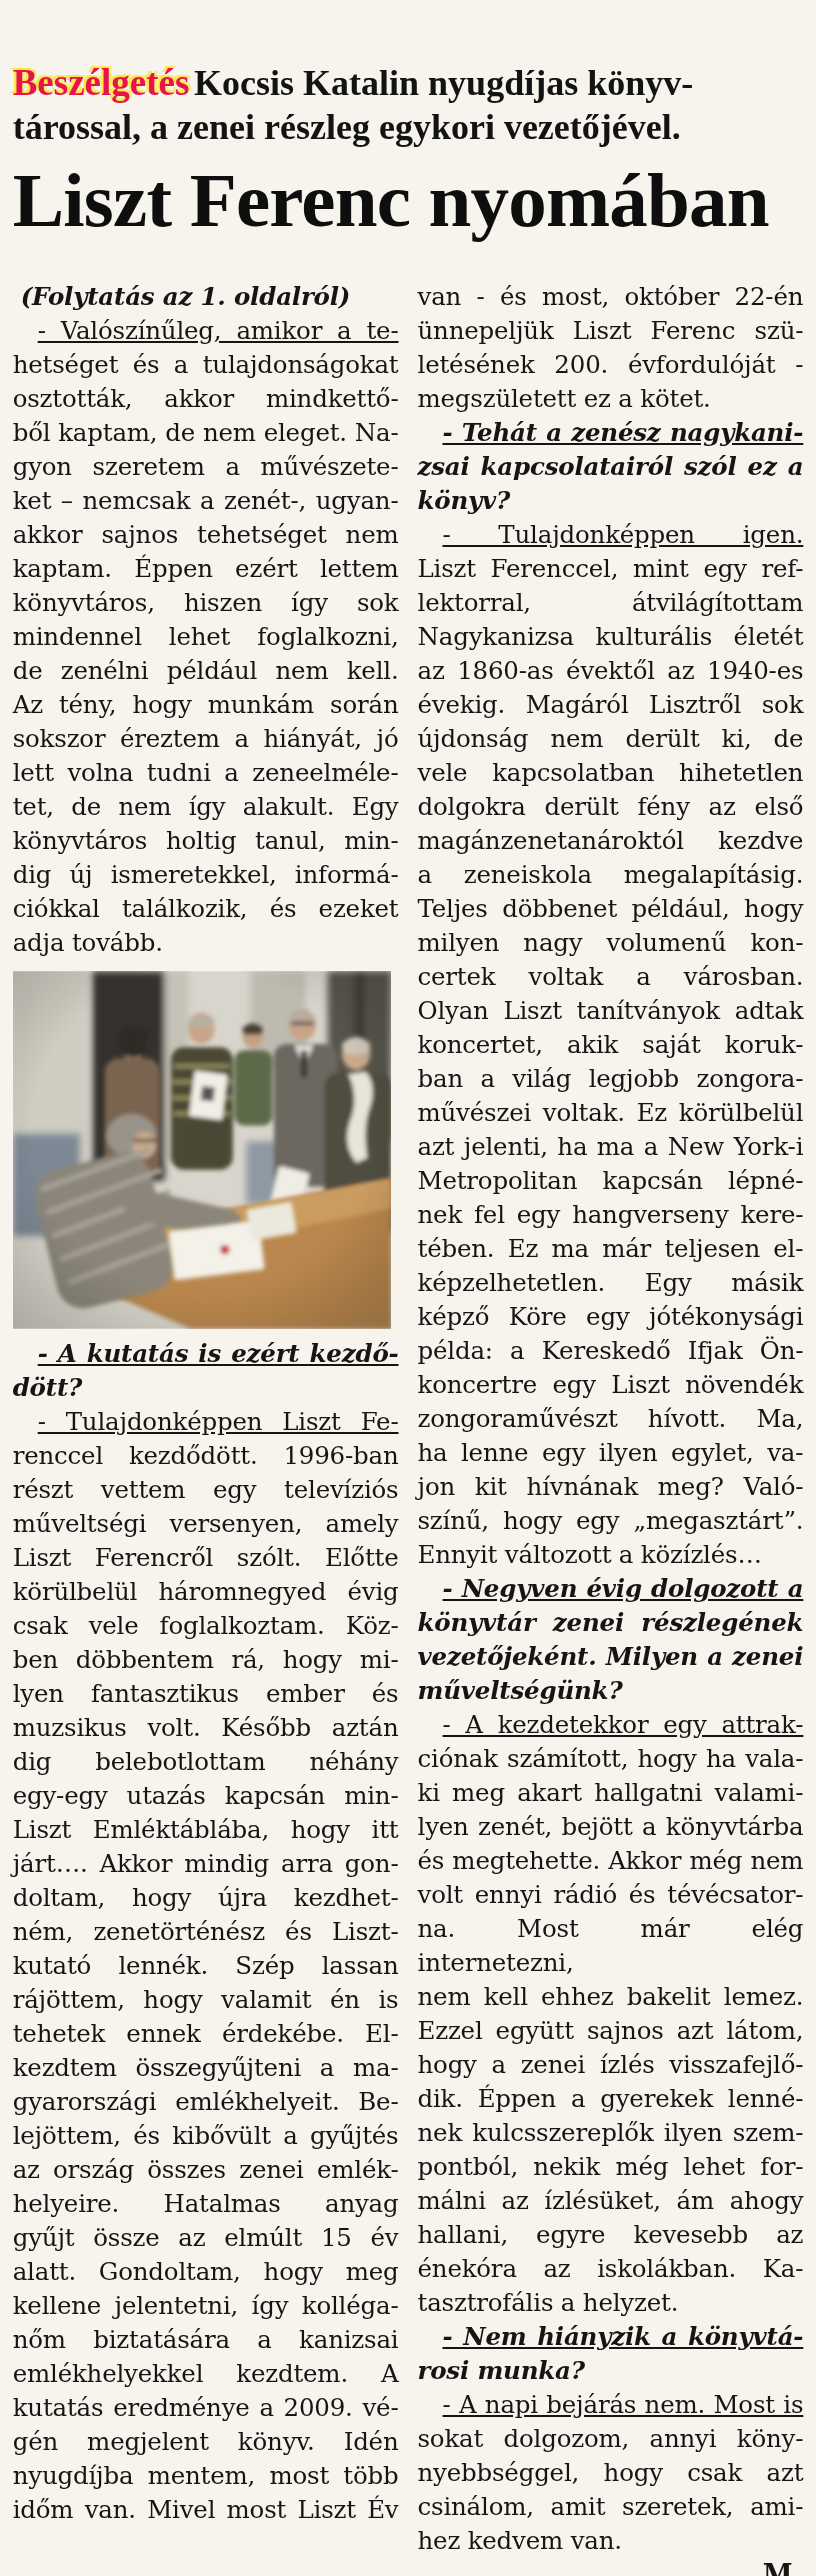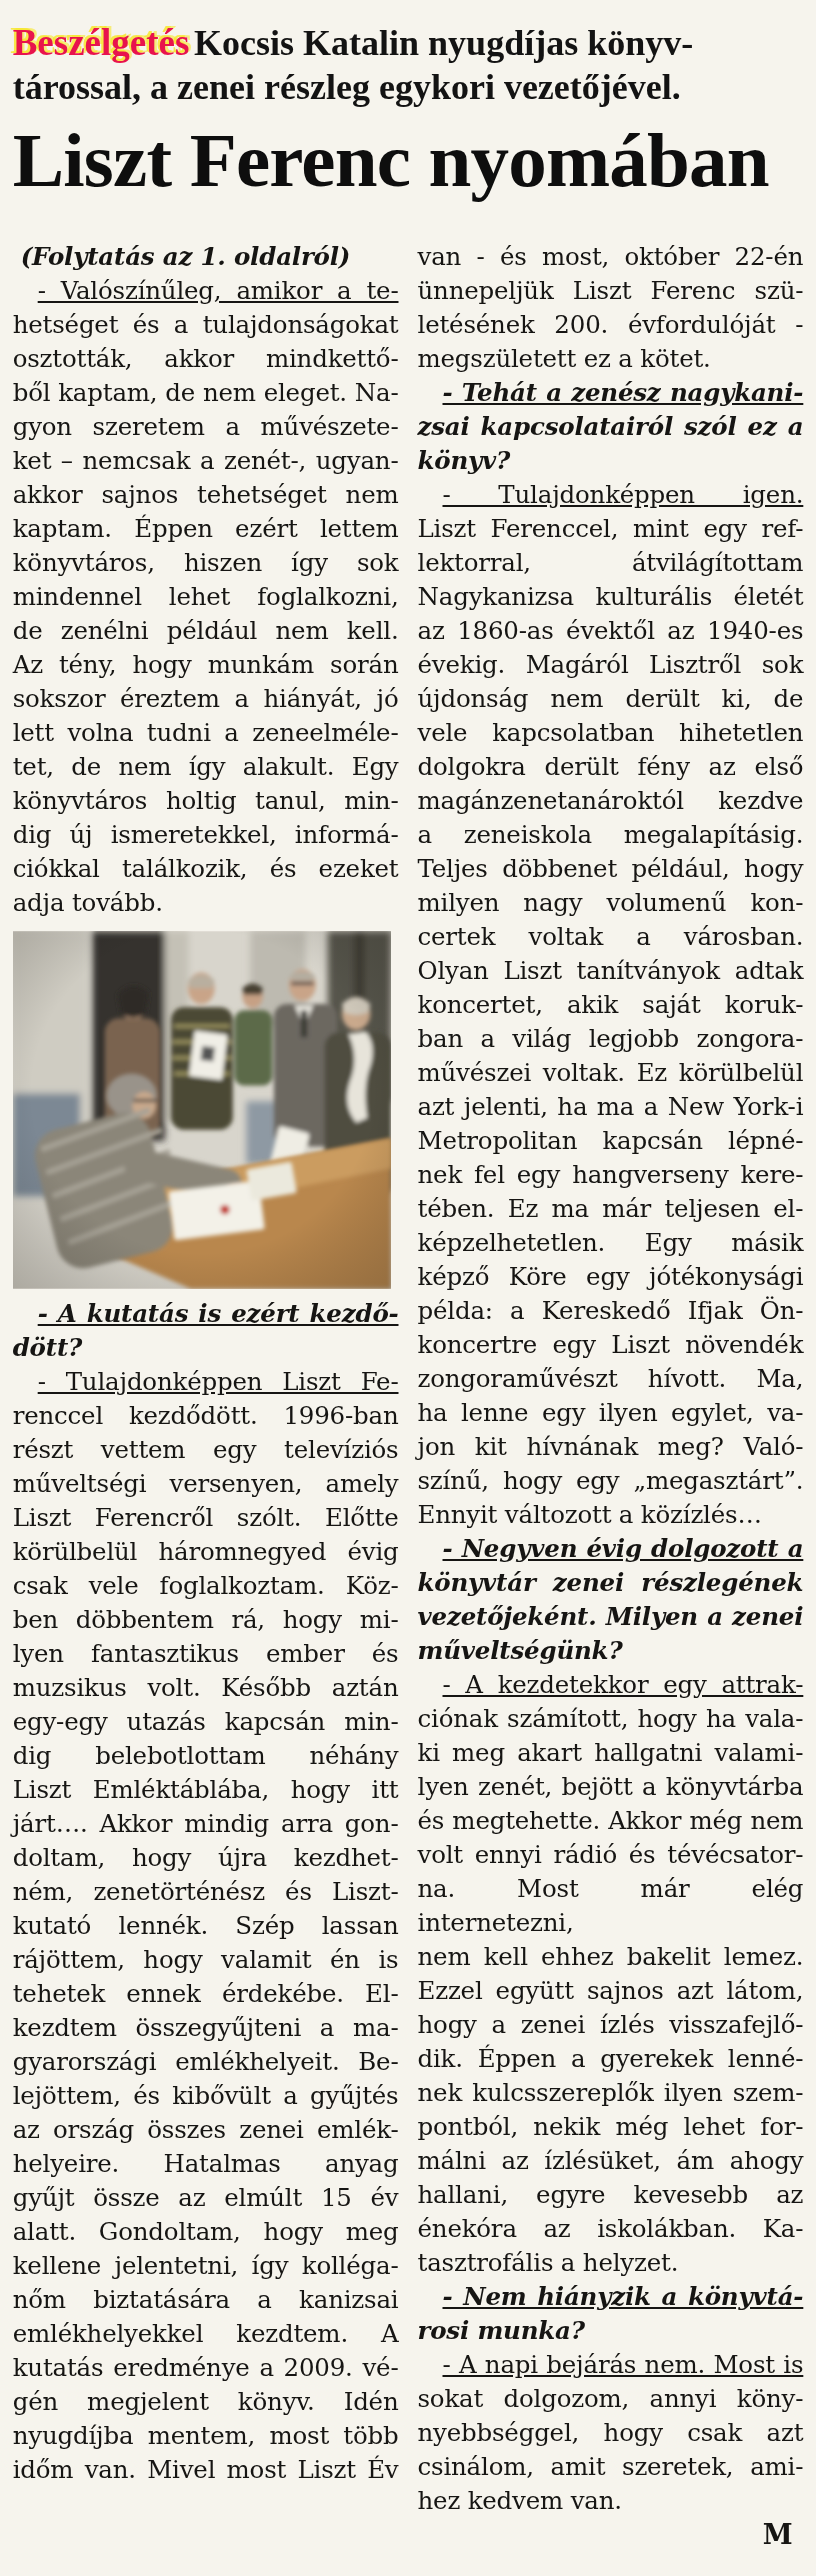--- a/index.html
+++ b/index.html
@@ -9,20 +9,21 @@
     color:#161513;
     font-family:"DejaVu Serif","Liberation Serif",serif;
   }
   .page{padding:20.6px 12.7px 0 12.7px;}
 
   
   .kicker{
     font-family:"Liberation Serif","DejaVu Serif",serif;
     font-weight:700;font-size:36px;line-height:44px;color:#131313;
     letter-spacing:0;
+    margin-top:40px;
   }
   .kicker .hl{
     color:#e8134d;font-size:37px;
     text-shadow:-2.4px -2.4px 0 rgba(247,230,45,.85), 2.4px -1.6px 0 rgba(247,230,45,.6);
     padding-right:4.7px;
   }
   h1.headline{
     margin:12.7px 0 0 0;
     font-family:Liberation Serif, serif;
     font-weight:700;font-size:77px;line-height:79px;letter-spacing:-0.8px;
@@ -175,22 +176,22 @@
           <div class="line indent">- Tulajdonképpen Liszt Fe-</div>
           <div class="line">renccel kezdődött. 1996-ban</div>
           <div class="line">részt vettem egy televíziós</div>
           <div class="line">műveltségi versenyen, amely</div>
           <div class="line">Liszt Ferencről szólt. Előtte</div>
           <div class="line">körülbelül háromnegyed évig</div>
           <div class="line">csak vele foglalkoztam. Köz-</div>
           <div class="line">ben döbbentem rá, hogy mi-</div>
           <div class="line">lyen fantasztikus ember és</div>
           <div class="line">muzsikus volt. Később aztán</div>
+          <div class="line">dig belebotlottam néhány</div>
           <div class="line">egy-egy utazás kapcsán min-</div>
-          <div class="line">dig belebotlottam néhány</div>
           <div class="line">Liszt Emléktáblába, hogy itt</div>
           <div class="line">járt…. Akkor mindig arra gon-</div>
           <div class="line">doltam, hogy újra kezdhet-</div>
           <div class="line">ném, zenetörténész és Liszt-</div>
           <div class="line">kutató lennék. Szép lassan</div>
           <div class="line">rájöttem, hogy valamit én is</div>
           <div class="line">tehetek ennek érdekébe. El-</div>
           <div class="line">kezdtem összegyűjteni a ma-</div>
           <div class="line">gyarországi emlékhelyeit. Be-</div>
           <div class="line">lejöttem, és kibővült a gyűjtés</div>

